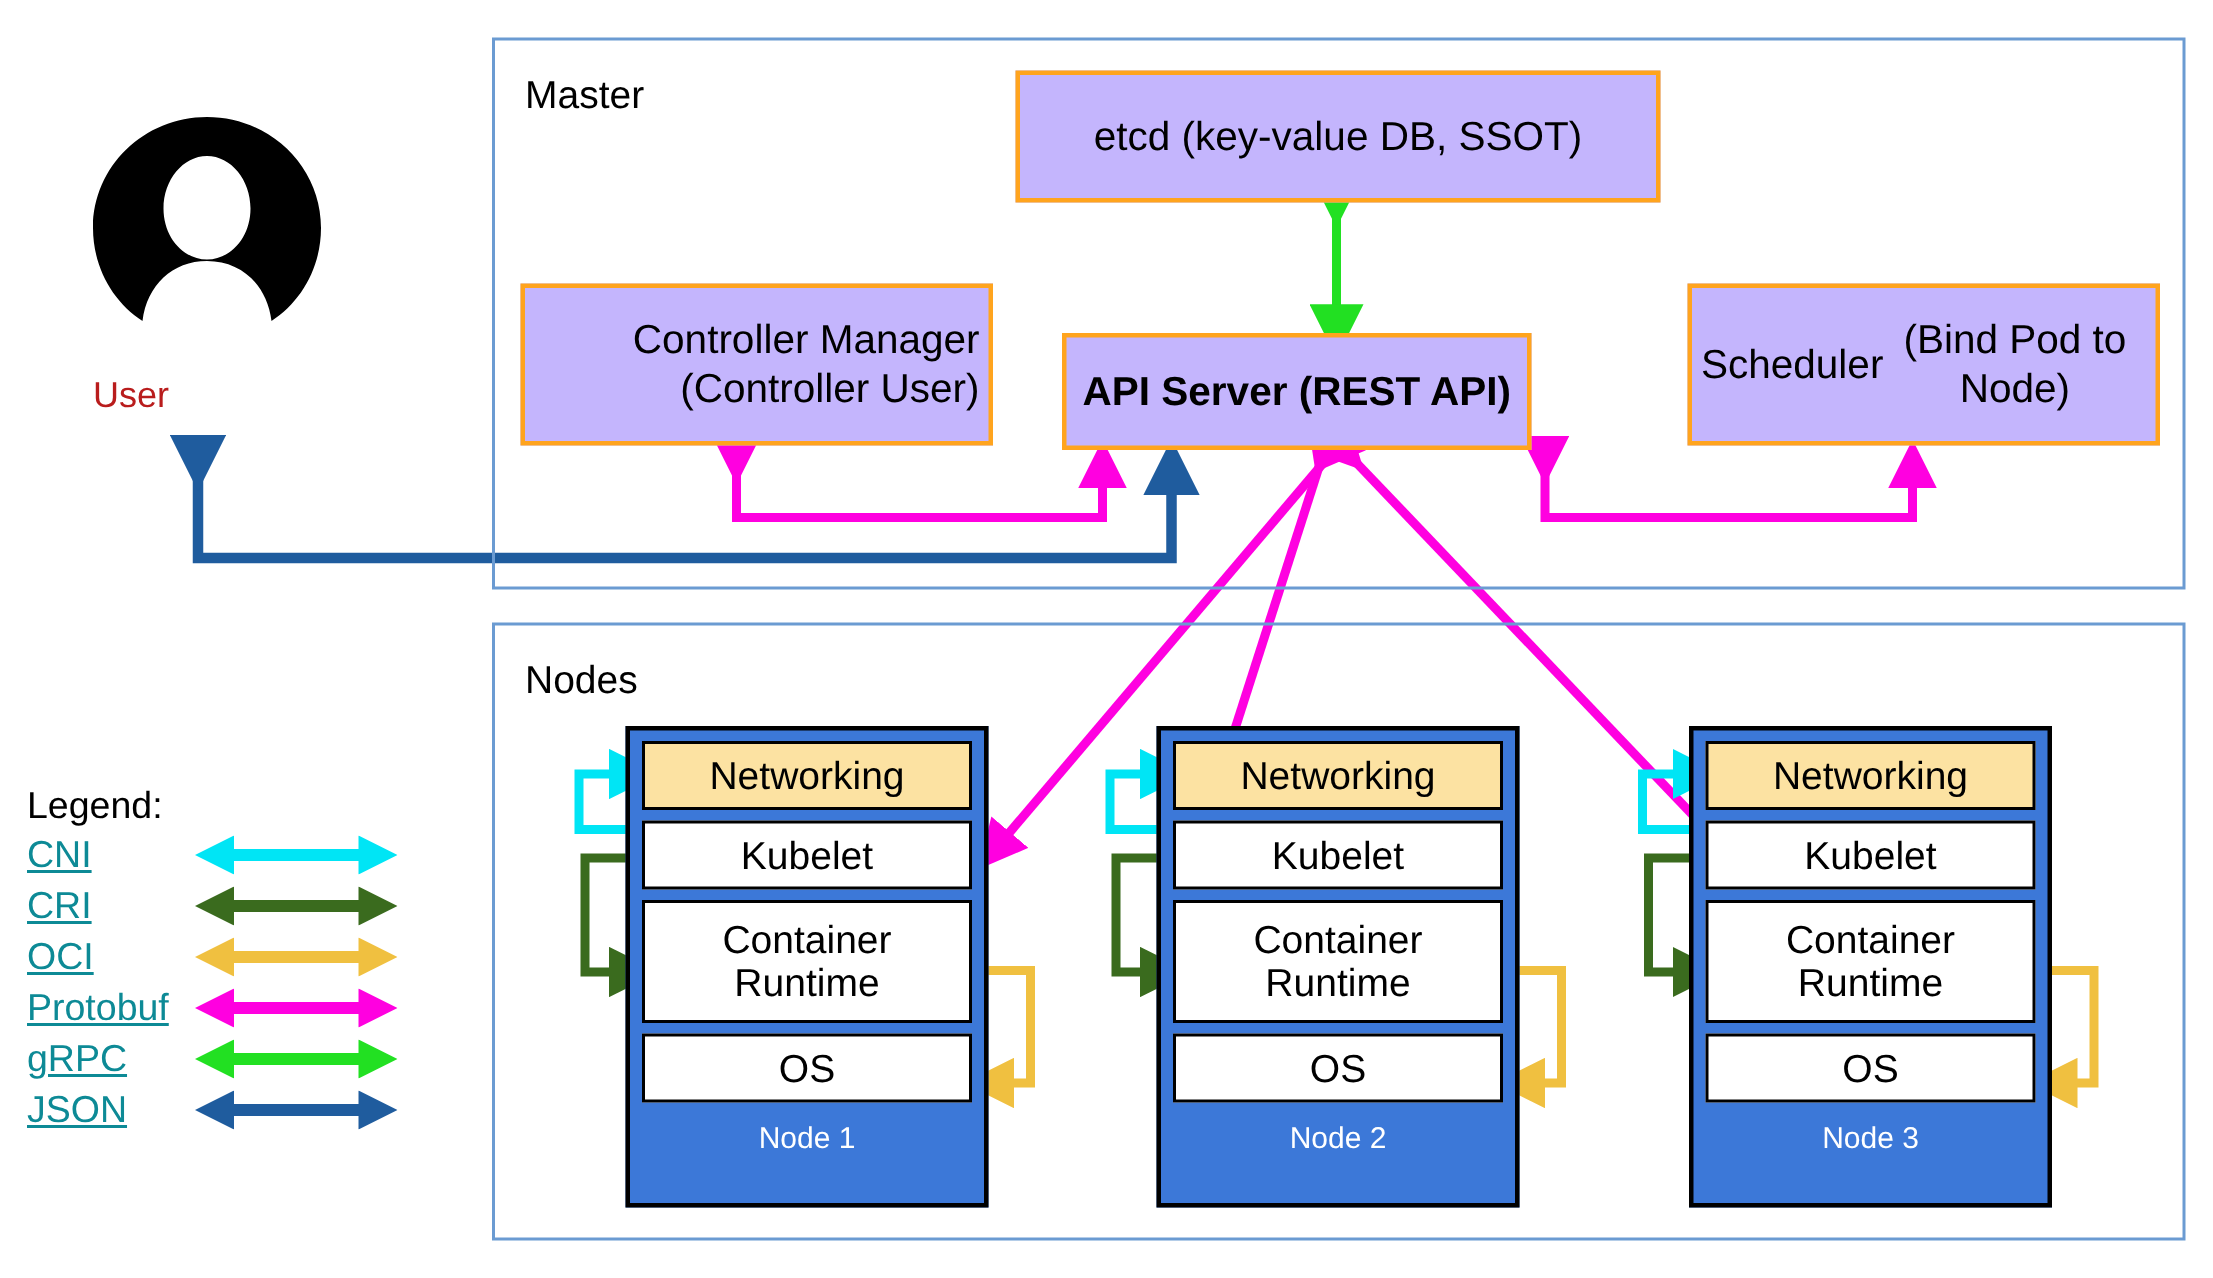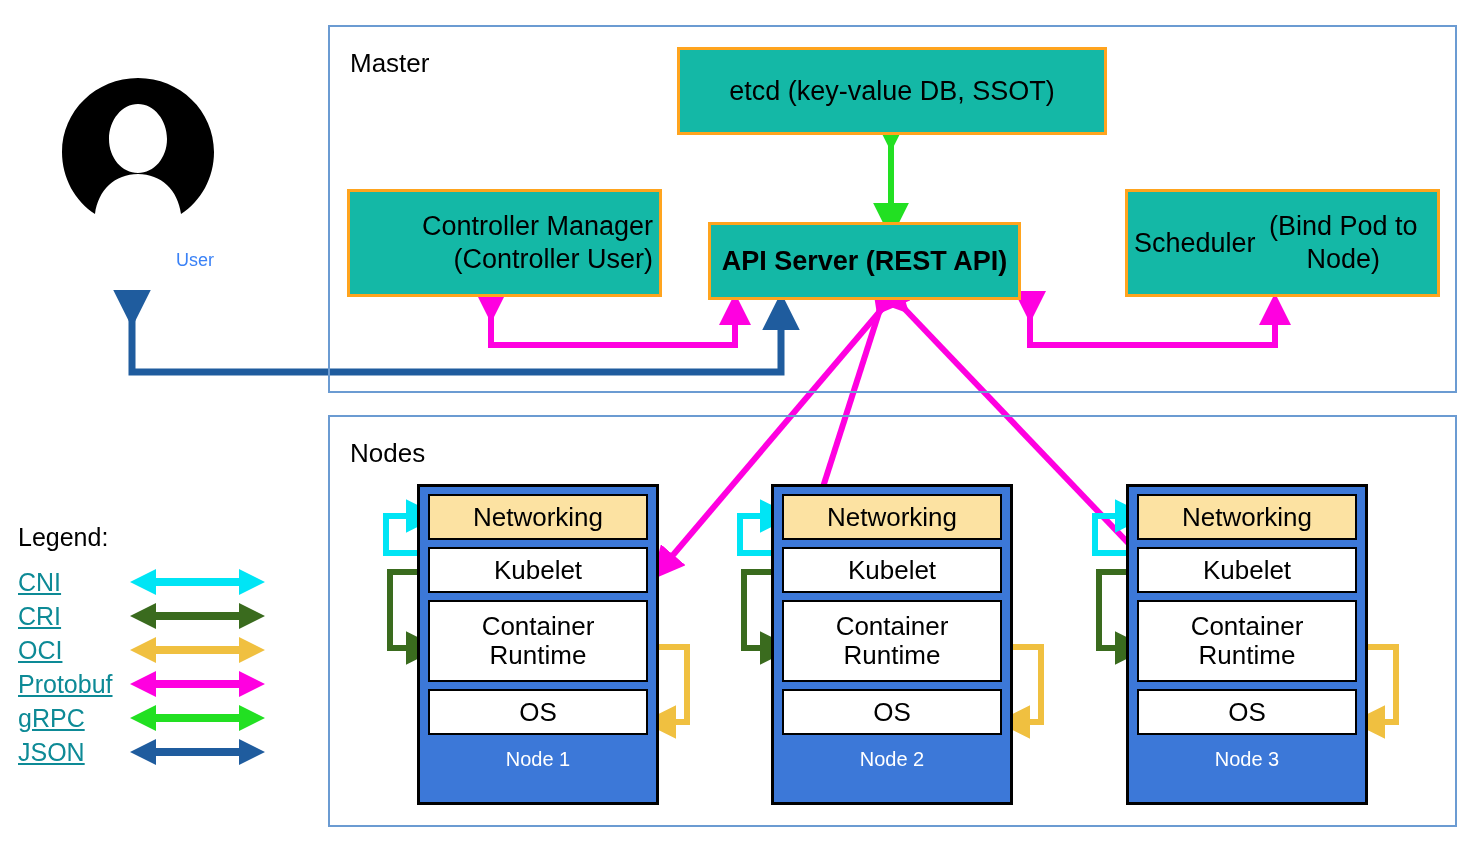--- a/index.html
+++ b/index.html
@@ -37,41 +37,41 @@
     font-size: 26px;
     color: #000000;
     white-space: nowrap;
     line-height: 1;
   }
 
   
   .master-box {
     position: absolute;
     border: 3px solid #FFA41E;
-    background: #14b8a6;
+    background: #c4b5fd;
     box-sizing: border-box;
     display: flex;
     align-items: center;
     justify-content: center;
     text-align: center;
     color: #000000;
     font-size: 27px;
     line-height: 1.22;
     padding: 2px 6px;
   }
 
   
   .user-icon {
     position: absolute;
   }
   .user-label {
     position: absolute;
-    font-size: 18px;
-    color: #3b82f6;
-    text-align: right;
+    font-size: 24px;
+    color: #b91c1c;
+    text-align: left;
     white-space: nowrap;
   }
 
   
   .node {
     position: absolute;
     background: #3C78D8;
     border: 3px solid #000000;
     box-sizing: border-box;
     display: flex;
@@ -108,21 +108,21 @@
   
   #legend {
     position: absolute;
     left: 18px;
     top: 523px;
     width: 260px;
   }
   .legend-head {
     font-size: 25px;
     color: #000;
-    margin-bottom: 14px;
+    margin-bottom: 2px;
     line-height: 1.12;
   }
   .legend-row {
     position: relative;
     height: 34px;
     line-height: 34px;
   }
   .legend-label {
     position: absolute;
     left: 0;

